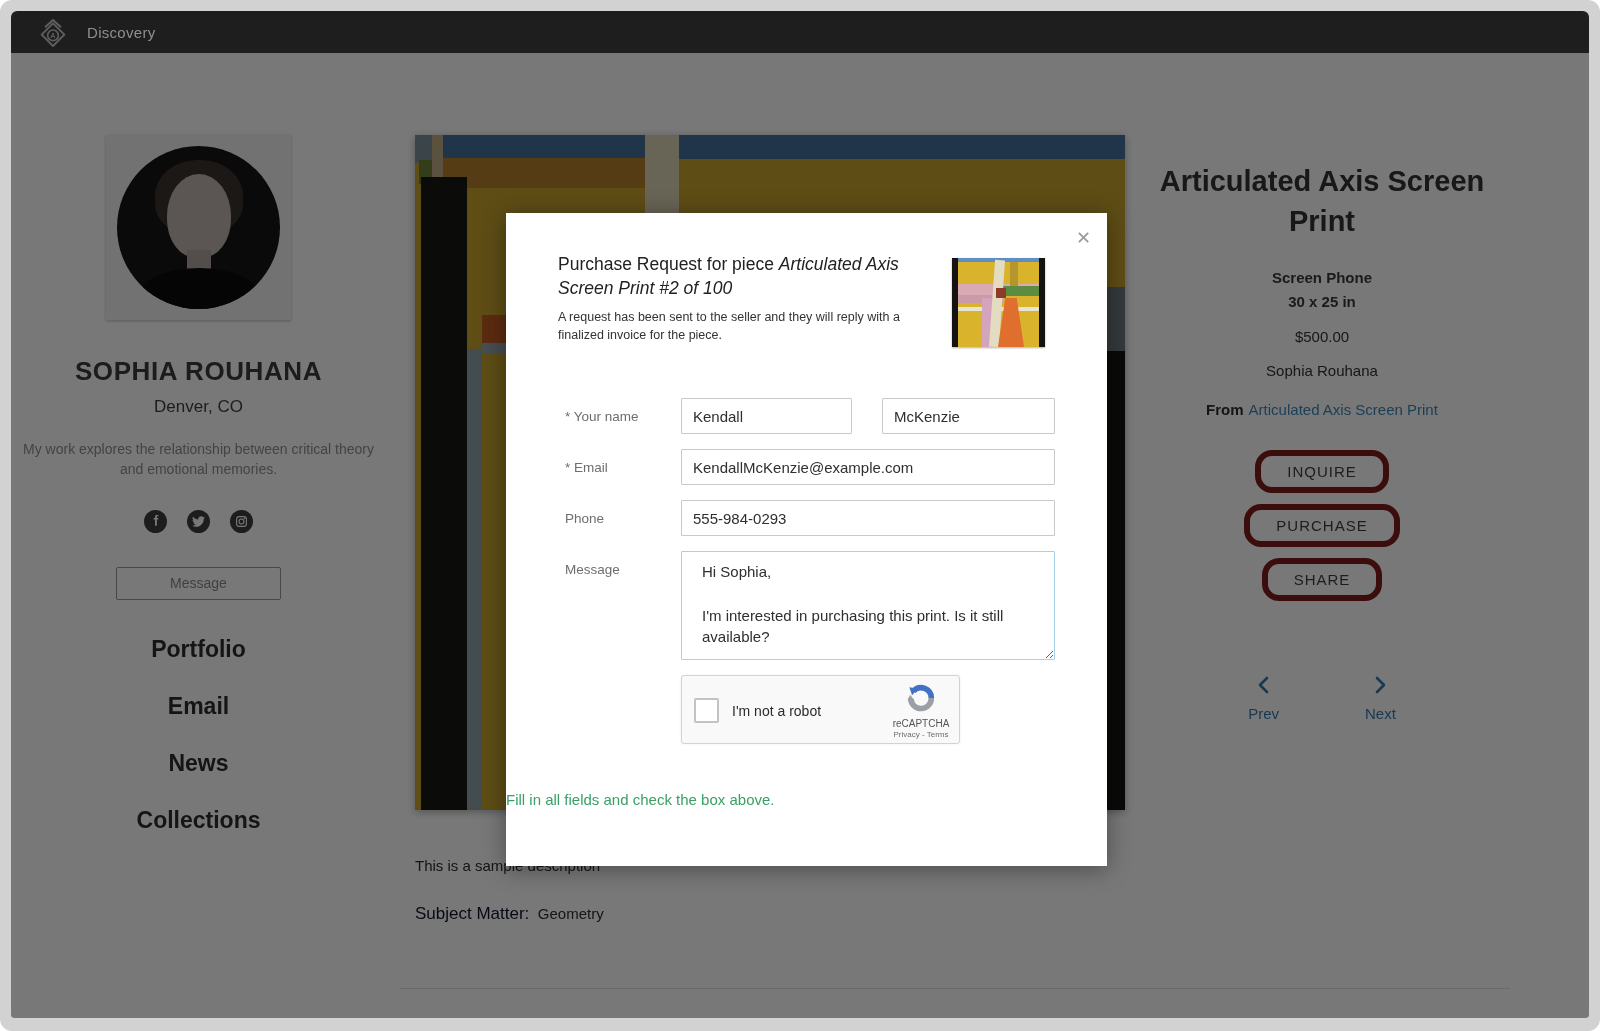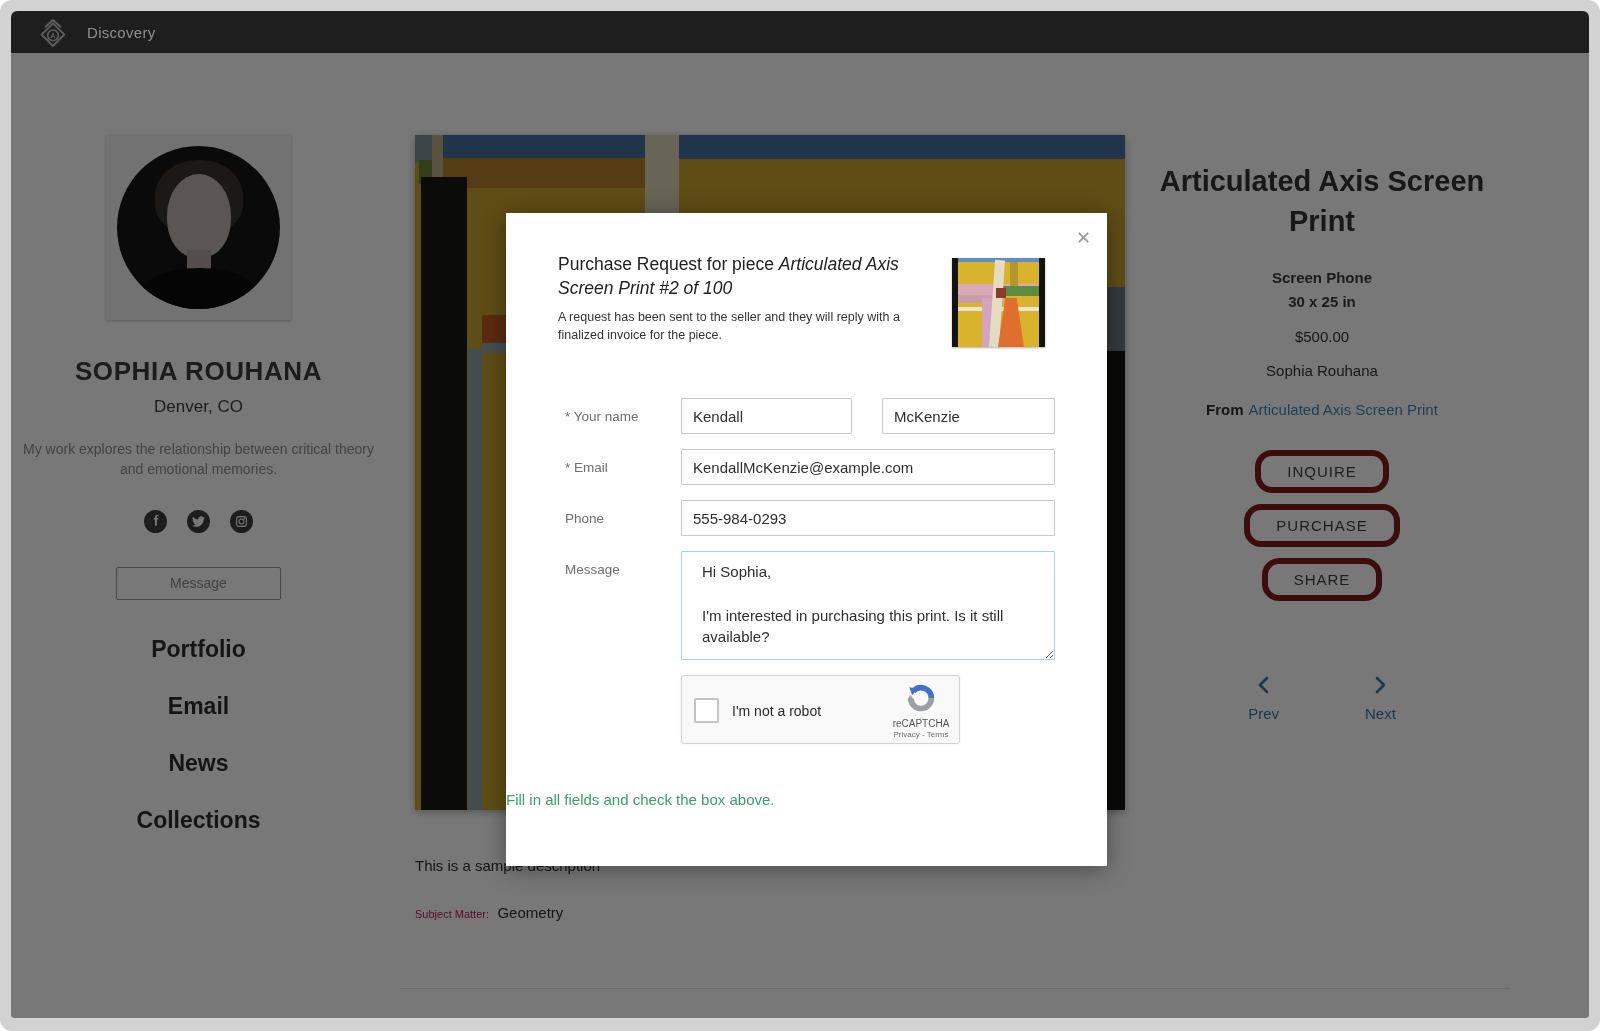--- a/index.html
+++ b/index.html
@@ -80,21 +80,21 @@
     color: #3f3f3f; cursor: pointer; }
   .pill-wrap { margin-top: 32px; }
   .prevnext { margin-top: 72px; display: flex; justify-content: center; gap: 86px; }
   .pn-btn { background: none; border: none; cursor: pointer; font-family: inherit; }
   .pn-label { display: block; margin-top: 5px; font-size: 15px; color: #3579b0; }
 
   
   .description { position: absolute; left: 404px; top: 804px; }
   .desc-text { font-size: 15px; color: #2f2f2f; }
   .subject-row { margin-top: 30px; }
-  .subject-label { font-size: 11px; color: #be185d; }
+  .subject-label { font-size: 17px; color: #0f172a; }
   .subject-value { font-size: 15px; color: #2f2f2f; margin-left: 4px; }
   .bottom-divider { position: absolute; left: 389px; top: 935px; width: 1110px; height: 1px; background: #e2e2e2; }
 
   
   .modal { position: absolute; left: 495px; top: 202px; width: 601px; height: 653px; background: #ffffff;
     z-index: 10; box-shadow: 0 3px 22px rgba(0,0,0,0.38); }
   .m-close { position: absolute; top: 10px; right: 12px; background: none; border: none;
     font-size: 18px; color: #9b9b9b; cursor: pointer; font-family: inherit; padding: 4px; }
   .m-head { position: absolute; left: 52px; top: 40px; width: 392px; }
   .m-title { font-size: 17.5px; color: #222; line-height: 1.35; }

